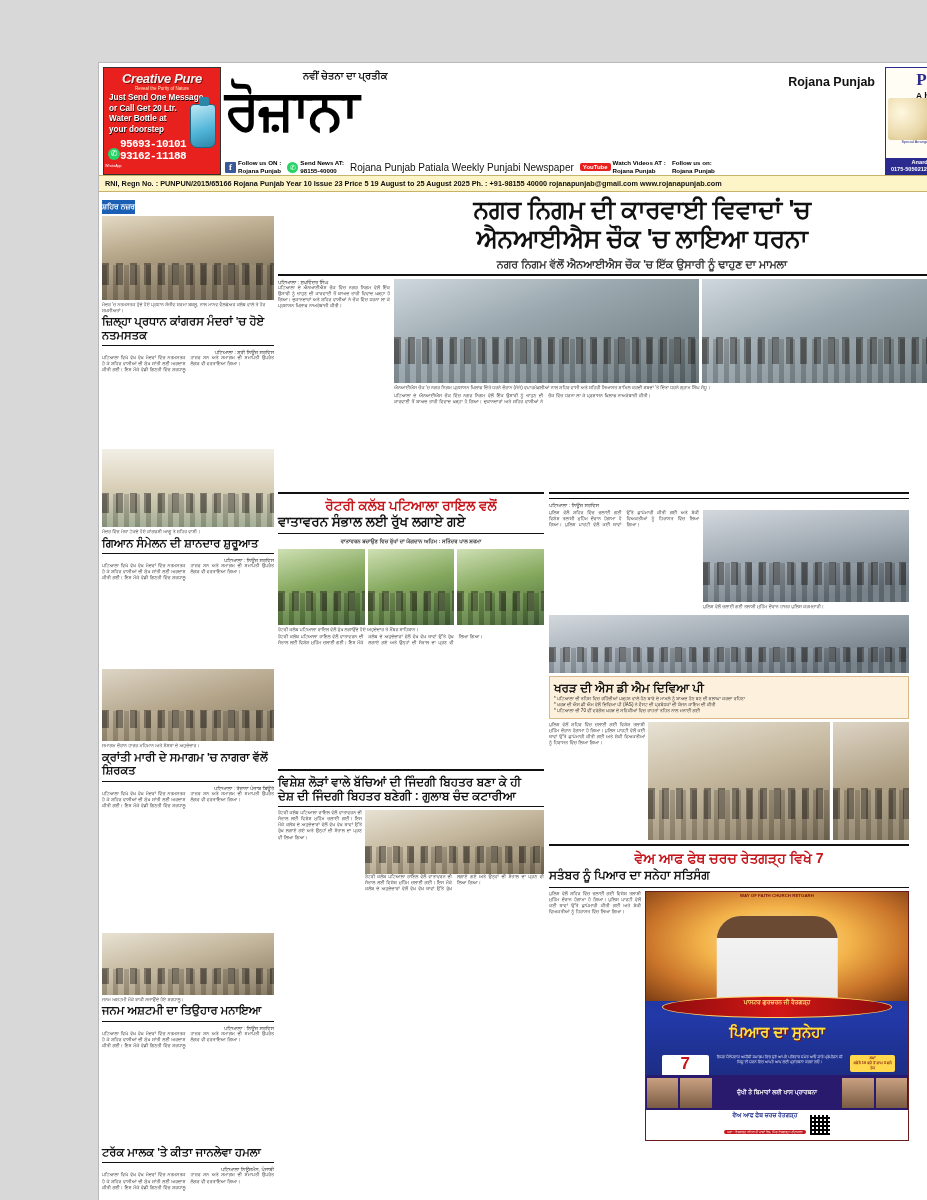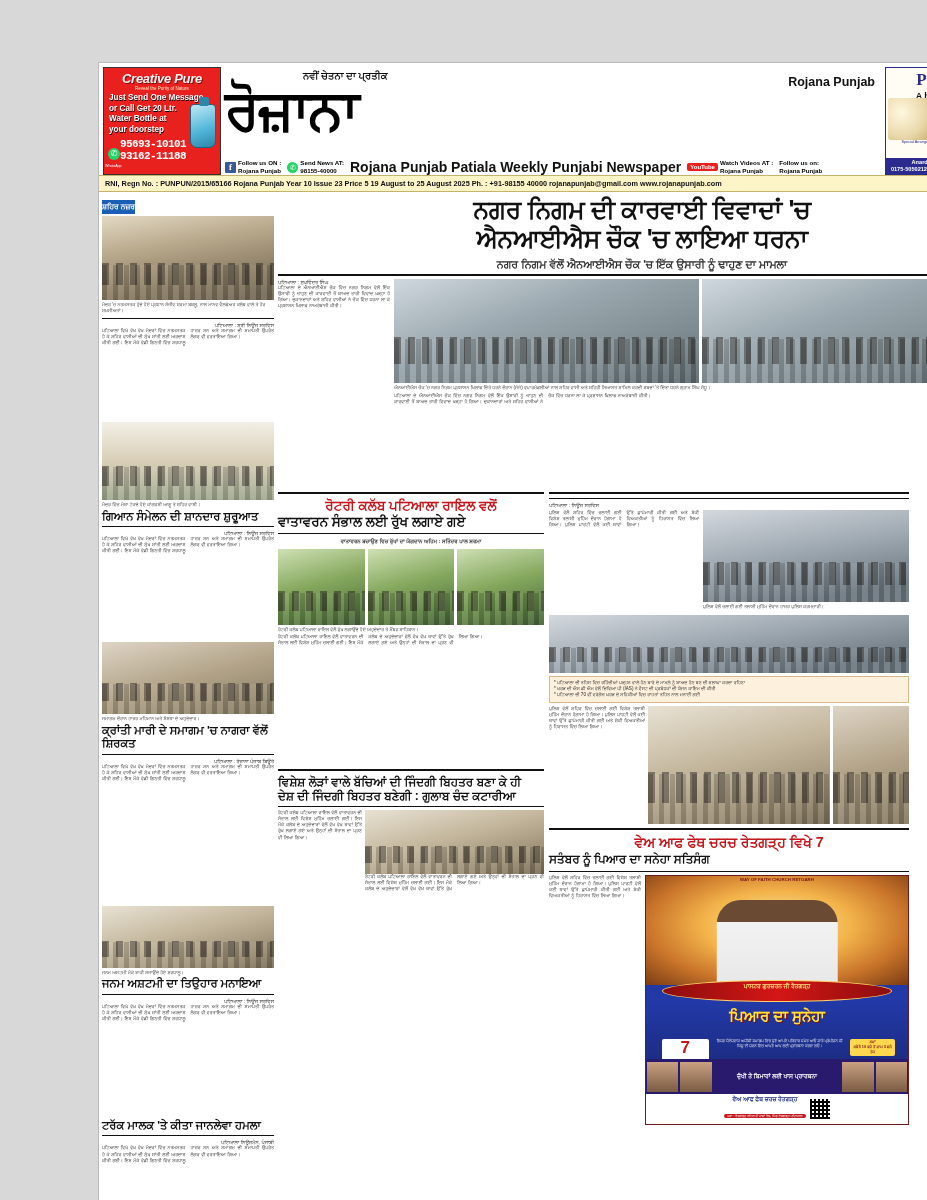--- a/index.html
+++ b/index.html
@@ -89,21 +89,21 @@
   }
   .wa-ic {
     width: 11px; height: 11px; background: #25d366; color: #fff;
     font-size: 7px; text-align: center; line-height: 11px; border-radius: 50%;
   }
   .yt-ic {
     background: #e8201e; color: #fff; font-size: 6px; font-weight: bold;
     padding: 1px 3px; border-radius: 2px;
   }
   .sm-txt { line-height: 8px; font-size: 6.2px; font-weight: bold; }
-  .mast-paper { font-size: 14px; font-weight: bold; color: #111; }
+  .mast-paper { font-size: 10px; font-weight: normal; color: #111; }
 
   .ad-right {
     width: 120px; border: 1px solid #2b2b8f; background: #fffdf4;
     text-align: center; overflow: hidden; position: relative;
   }
   .pd-title {
     font-size: 17px; font-weight: bold; color: #2b2b8f;
     font-family: "Liberation Serif", serif; margin-top: 2px;
   }
   .pd-diary {
@@ -342,20 +342,21 @@
   <div class="body-wrap">
 
     <div class="col-left">
       <div class="sec-tab">ਸ਼ਹਿਰ ਨਜ਼ਰ</div>
 
       <div class="photo crowd" style="height:84px">
           <div class="heads"></div>
         </div>
       <div class="cap">ਮੰਦਰ 'ਚ ਨਤਮਸਤਕ ਹੁੰਦੇ ਹੋਏ ਪ੍ਰਧਾਨ ਸੰਜੀਵ ਸ਼ਰਮਾ ਬਬਲੂ, ਨਾਲ ਮਾਨਵ ਵੈਲਫੇਅਰ ਕਲੱਬ ਵਾਲੇ ਤੇ ਹੋਰ ਸ਼ਖ਼ਸੀਅਤਾਂ।</div>
 
+      <div class="hl-med">ਜ਼ਿਲ੍ਹਾ ਪ੍ਰਧਾਨ ਕਾਂਗਰਸ ਮੰਦਰਾਂ 'ਚ ਹੋਏ ਨਤਮਸਤਕ</div>
       <div class="hl-line"></div>
       <div class="byline">ਪਟਿਆਲਾ : ਸ਼੍ਰੀ ਨਿਊਜ਼ ਸਰਵਿਸ</div>
       <div class="txt cols2" style="height:92px;overflow:hidden">ਪਟਿਆਲਾ ਵਿਖੇ ਵੱਖ ਵੱਖ ਮੰਦਰਾਂ ਵਿੱਚ ਨਤਮਸਤਕ ਹੋ ਕੇ ਸ਼ਹਿਰ ਵਾਸੀਆਂ ਦੀ ਸੁੱਖ ਸ਼ਾਂਤੀ ਲਈ ਅਰਦਾਸ ਕੀਤੀ ਗਈ। ਇਸ ਮੌਕੇ ਵੱਡੀ ਗਿਣਤੀ ਵਿੱਚ ਸ਼ਰਧਾਲੂ ਹਾਜ਼ਰ ਸਨ ਅਤੇ ਸਮਾਗਮ ਦੀ ਸਮਾਪਤੀ ਉਪਰੰਤ ਲੰਗਰ ਵੀ ਵਰਤਾਇਆ ਗਿਆ।</div>
 
       <div class="photo flag" style="height:78px;margin-top:2px">
           <div class="heads"></div>
         </div>
       <div class="cap">ਮੰਦਰ ਵਿੱਚ ਮੱਥਾ ਟੇਕਦੇ ਹੋਏ ਕਾਂਗਰਸੀ ਆਗੂ ਤੇ ਸ਼ਹਿਰ ਵਾਸੀ।</div>
 
       <div class="hl-med">ਗਿਆਨ ਸੰਮੇਲਨ ਦੀ ਸ਼ਾਨਦਾਰ ਸ਼ੁਰੂਆਤ</div>
@@ -467,20 +468,21 @@
                 </div>
               <div class="cap">ਪੁਲਿਸ ਵੱਲੋਂ ਚਲਾਈ ਗਈ ਤਲਾਸ਼ੀ ਮੁਹਿੰਮ ਦੌਰਾਨ ਹਾਜ਼ਰ ਪੁਲਿਸ ਕਰਮਚਾਰੀ।</div>
             </div>
           </div>
 
           <div class="photo police" style="height:58px;margin-top:3px">
               <div class="heads"></div>
             </div>
 
           <div class="beige-box" style="margin-top:3px">
+            <div class="hl-blk" style="font-size:12px">ਖਰੜ ਦੀ ਐਸ ਡੀ ਐਮ ਦਿਵਿਆ ਪੀ</div>
             <div class="bullet">* ਪਟਿਆਲਾ ਦੀ ਤਹਿਸ ਵਿਚ ਰਹਿੰਦੀਆਂ ਪੜ੍ਹਨ ਵਾਲੇ ਹੋਣ ਬਾਰੇ ਦੇ ਮਾਮਲੇ ਨੂੰ ਬਾਅਦ ਹੋਣ ਬਣ ਦੀ ਸ਼ਲਾਘਾ ਕਰਦਾ ਰਹਿਣਾ</div>
             <div class="bullet">* ਖਰੜ ਦੀ ਐਸ ਡੀ ਐਮ ਵੱਲੋਂ ਦਿਵਿਆ ਪੀ (IAS) ਨੇ ਵੈਸਟ ਦੀ ਪ੍ਰਬੰਧਕਾਂ ਦੀ ਯੋਜਨ ਕਾਇਮ ਦੀ ਕੀਤੀ</div>
             <div class="bullet">* ਪਟਿਆਲਾ ਦੀ 70 ਵੀਂ ਵਰੇਗੰਢ ਖਰੜ ਦੇ ਸਹਿਕੀਆਂ ਵਿਚ ਰਾਹਤਾਂ ਤਹਿਤ ਨਾਲ ਮਨਾਈ ਗਈ</div>
           </div>
 
           <div style="display:flex;gap:3px;margin-top:3px">
             <div style="width:96px" class="txt">ਪੁਲਿਸ ਵੱਲੋਂ ਸ਼ਹਿਰ ਵਿੱਚ ਚਲਾਈ ਗਈ ਵਿਸ਼ੇਸ਼ ਤਲਾਸ਼ੀ ਮੁਹਿੰਮ ਦੌਰਾਨ ਹੰਗਾਮਾ ਹੋ ਗਿਆ। ਪੁਲਿਸ ਪਾਰਟੀ ਵੱਲੋਂ ਕਈ ਥਾਵਾਂ ਉੱਤੇ ਛਾਪੇਮਾਰੀ ਕੀਤੀ ਗਈ ਅਤੇ ਸ਼ੱਕੀ ਵਿਅਕਤੀਆਂ ਨੂੰ ਹਿਰਾਸਤ ਵਿੱਚ ਲਿਆ ਗਿਆ।</div>
             <div class="photo indoor" style="flex:1;height:118px">
                 <div class="heads"></div>
               </div>

